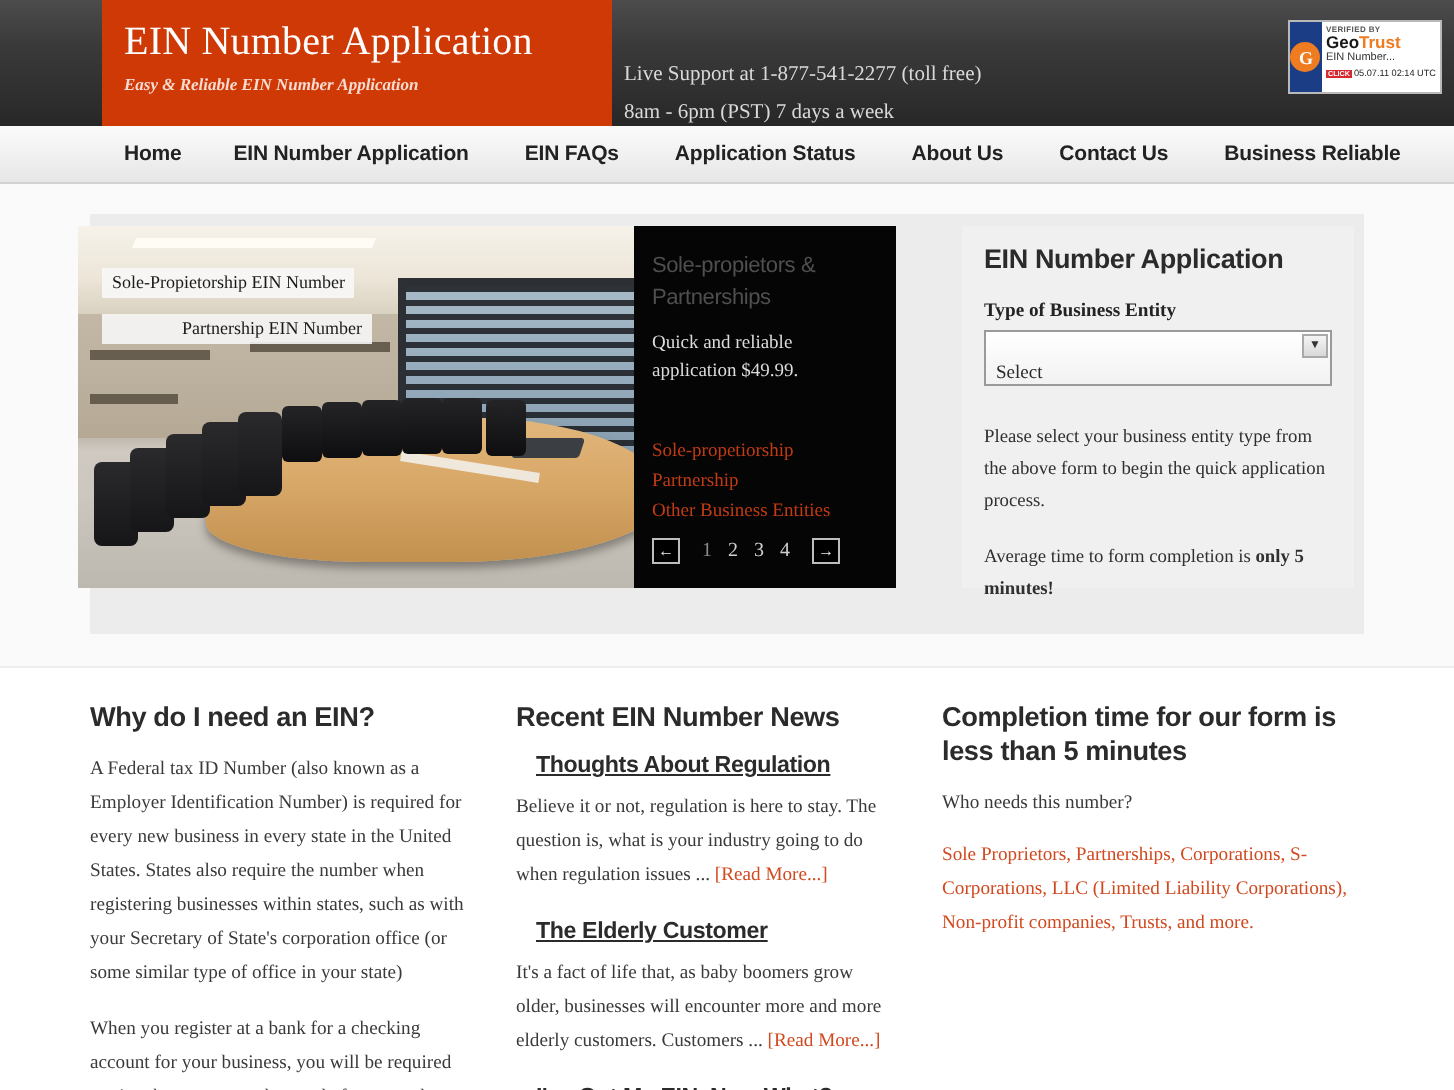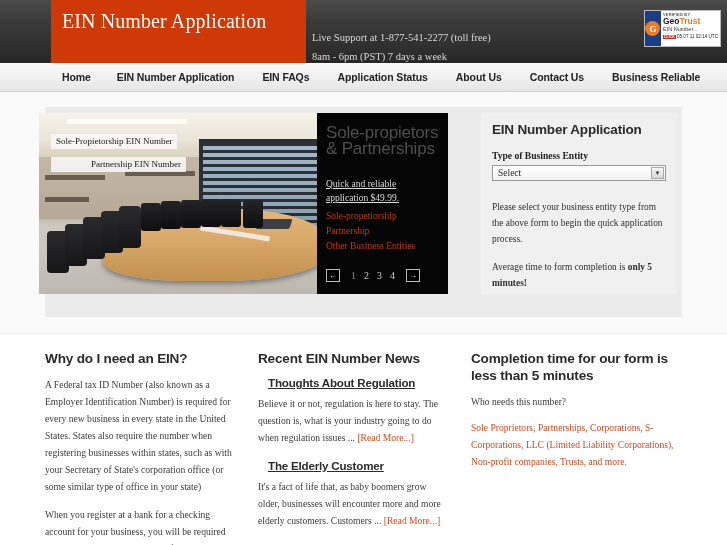--- a/index.html
+++ b/index.html
@@ -212,33 +212,32 @@
   .photo-label.l2 { left: 12px; top: 44px; padding-left: 40px; }
 
   .slide-caption {
     width: 131px; height: 181px;
     background: #050505;
     padding: 12px 9px 0 9px;
     position: relative;
   }
   .slide-headline {
     color: #4f4f4f;
-    font-size: 17px;
+    font-size: 11px;
     line-height: 16px;
     font-weight: normal;
-    margin: 0 0 20px 0;
+    margin: 0 0 8px 0;
     letter-spacing: -0.2px;
   }
   .slide-desc {
     color: #dcdcdc;
     font-family: "Liberation Serif", serif;
     font-size: 9.5px;
     line-height: 14px;
-    margin-bottom: 4px;
-    text-decoration: underline;
+    margin-bottom: 26px;
   }
   .slide-links a {
     display: block;
     color: #c03b14;
     font-family: "Liberation Serif", serif;
     font-size: 9.5px;
     line-height: 15px;
     text-decoration: none;
   }
   .slide-nav {
@@ -281,28 +280,28 @@
     letter-spacing: -0.2px;
   }
   .form-label {
     font-family: "Liberation Serif", serif;
     font-weight: bold;
     font-size: 9.6px;
     color: #232323;
     margin-bottom: 4px;
   }
   .form-select {
-    width: 100%; height: 16px;
+    width: 100%; height: 28px;
     background: linear-gradient(180deg,#ffffff 0%,#f2f2f2 100%);
     border: 1px solid #9a9a9a;
     font-family: "Liberation Serif", serif;
     font-size: 9.5px;
     color: #2a2a2a;
     padding: 0 16px 0 5px;
-    display: flex; align-items: center;
+    display: flex; align-items: flex-end;
     position: relative;
     cursor: pointer;
   }
   .form-select .arrow {
     position: absolute; right: 1px; top: 1px;
     width: 13px; height: 12px;
     background: linear-gradient(180deg,#f4f4f4 0%,#d9d9d9 100%);
     border: 1px solid #a9a9a9;
     display: flex; align-items: center; justify-content: center;
     font-size: 6px; color: #333;
@@ -354,20 +353,21 @@
   .readmore { color: #d1491f; text-decoration: none; }
   .entity-link { color: #d1491f; text-decoration: none; }
 </style>
 </head>
 <body>
 
 <div class="header">
 
   <div class="logo-block">
     <div class="logo-title">EIN Number Application</div>
+    <div class="logo-tagline">Easy &amp; Reliable EIN Number Application</div>
   </div>
 
   <div class="header-contact">
     <div>Live Support at 1-877-541-2277 (toll free)</div>
     <div>8am - 6pm (PST) 7 days a week</div>
   </div>
 
   <div class="trust-badge">
     <div class="trust-left">
       <div class="trust-circle">G</div>

